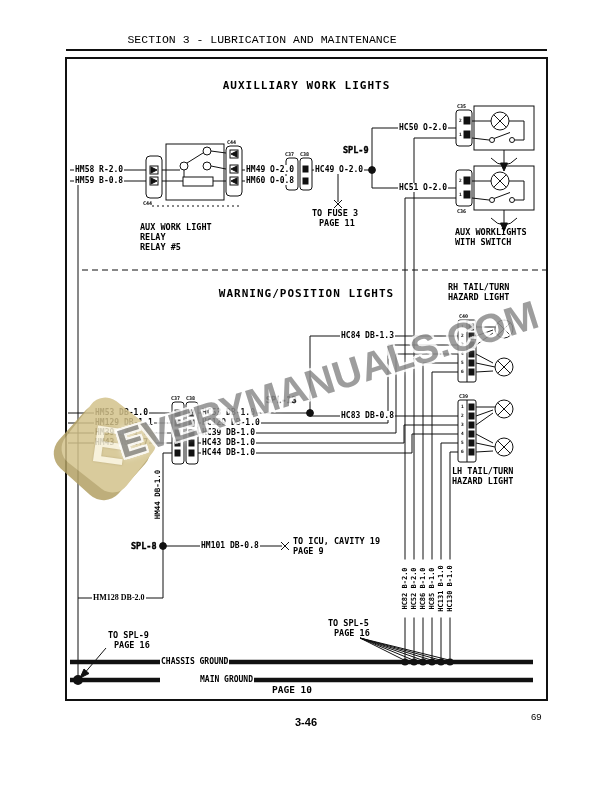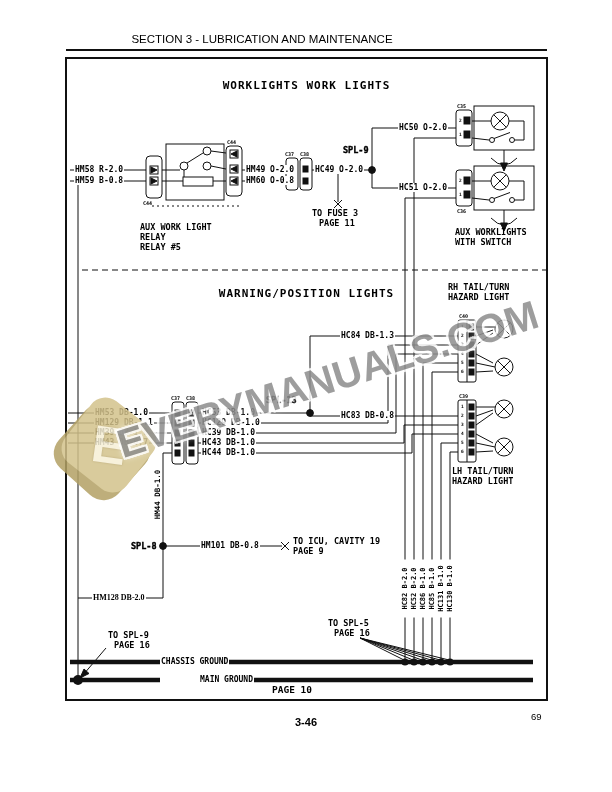--- a/index.html
+++ b/index.html
@@ -1,19 +1,19 @@
 <!DOCTYPE html>
 <html><head>
 <meta charset="utf-8">
 <style>
   html,body{margin:0;padding:0;background:#e8e8e8;}
   .page{position:relative;width:612px;height:792px;background:#ffffff;overflow:hidden;
         font-family:"DejaVu Sans Mono",monospace;color:#000;}
   .hdr{position:absolute;left:0;top:33px;width:524px;text-align:center;
-       font-family:Liberation Sans, sans-serif;font-size:11.5px;color:#000;}
+       font-family:Liberation Mono, monospace;font-size:11.5px;color:#000;}
   svg.wires{position:absolute;left:0;top:0;z-index:1;}
   .lbl{position:absolute;z-index:2;background:#fff;white-space:nowrap;line-height:1.1;
        font:bold 8px "DejaVu Sans Mono",monospace;padding:0 1px;}
   .cap{position:absolute;z-index:2;white-space:nowrap;line-height:1.15;
        font:bold 8.5px "DejaVu Sans Mono",monospace;}
   .tiny{position:absolute;z-index:2;white-space:nowrap;line-height:1;
         font:bold 5px "DejaVu Sans Mono",monospace;}
   .pindigit{position:absolute;z-index:2;line-height:1;
         font:bold 4.5px "DejaVu Sans Mono",monospace;}
   .title{position:absolute;left:66px;width:481px;text-align:center;z-index:2;
@@ -279,21 +279,21 @@
         <line x1="360" y1="638" x2="431" y2="660"></line>
       <line x1="360" y1="638" x2="440" y2="660"></line>
         <line x1="360" y1="638" x2="449" y2="660"></line>
     </g>
     <g>
       <line x1="106" y1="648" x2="83" y2="675"></line>
       <path d="M80,678 L89,673.5 L84,669 Z" fill="#111"></path>
     </g>
   </svg>
 
-  <div class="title" style="top:79px;">WORKLIGHTS WORK LIGHTS</div>
+  <div class="title" style="top:79px;">AUXILLIARY WORK LIGHTS</div>
   <div class="title" style="top:287px;">WARNING/POSITION LIGHTS</div>
 
   <div class="lbl" style="left:74px;top:165px;">HM58 R-2.0</div>
   <div class="lbl" style="left:74px;top:176px;">HM59 B-0.8</div>
   <div class="lbl" style="left:245px;top:165px;">HM49 O-2.0</div>
   <div class="lbl" style="left:245px;top:176px;">HM60 O-0.8</div>
   <div class="lbl" style="left:314px;top:165px;">HC49 O-2.0</div>
   <div class="lbl" style="left:398px;top:123px;">HC50 O-2.0</div>
   <div class="lbl" style="left:398px;top:183px;">HC51 O-2.0</div>
   <div class="splbl" style="left:343px;top:145px;">SPL-9</div>

